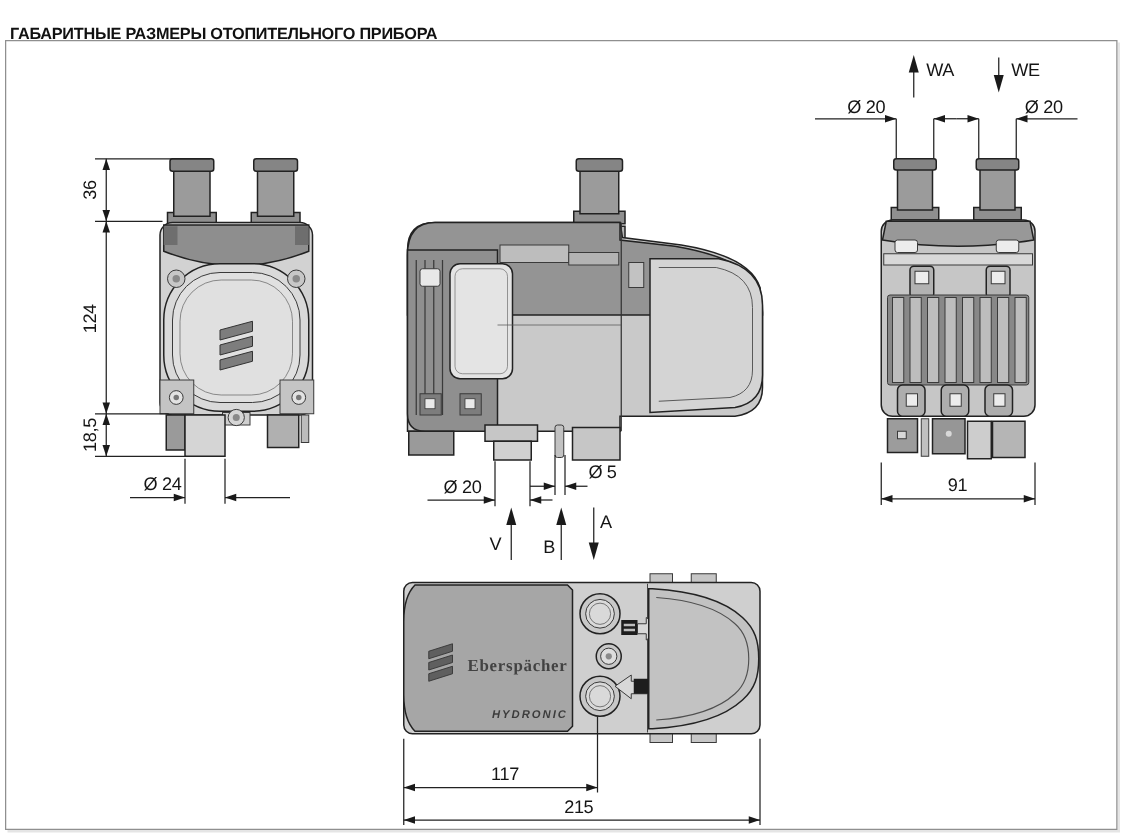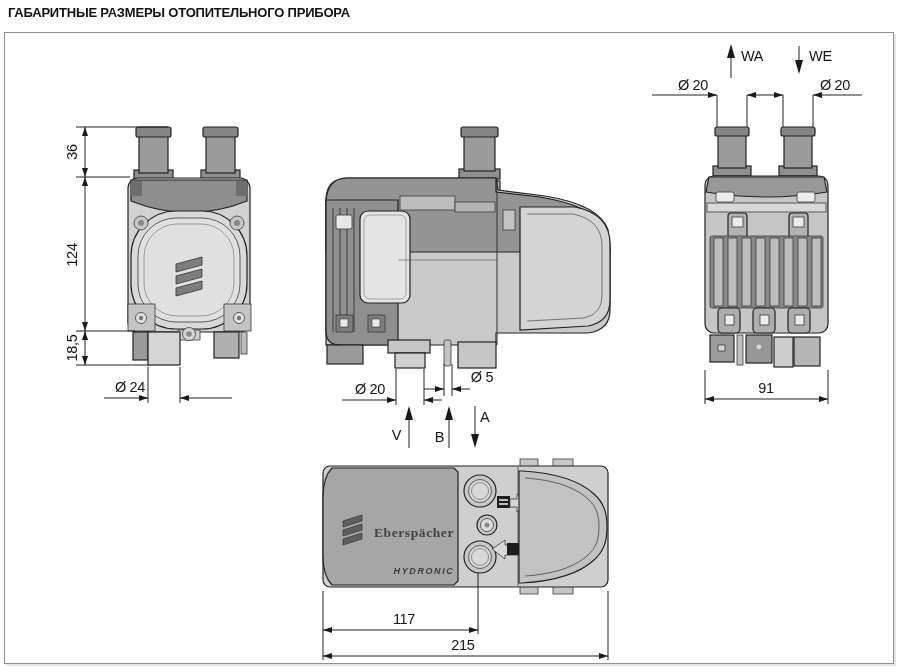--- a/index.html
+++ b/index.html
@@ -1,18 +1,18 @@
 <!DOCTYPE html>
 <html><head>
 <meta charset="utf-8">
 <style>
   html,body{margin:0;padding:0;background:#ffffff;}
   .stage{position:relative;width:900px;height:672px;background:#fff;overflow:hidden;
          font-family:"Liberation Sans",sans-serif;}
-  .page-title{position:absolute;left:8px;top:5px;font-size:13px;font-weight:bold;
+  .page-title{position:absolute;left:8px;top:19px;font-size:13px;font-weight:bold;
               color:#111;letter-spacing:-0.2px;white-space:nowrap;}
   .frame{position:absolute;left:4px;top:32px;width:888px;height:630px;
          border:1px solid #8f8f8f;background:#fff;box-shadow:2px 2px 0 rgba(0,0,0,0.10);}
   svg{position:absolute;left:0;top:0;}
   .ol{stroke:#222;stroke-width:1.2;}
   .ol-thin{stroke:#3a3a3a;stroke-width:0.8;}
   .dim{stroke:#222;stroke-width:1;}
   .arr{fill:#1a1a1a;stroke:none;}
   text.dim-t{font-family:"Liberation Sans",sans-serif;font-size:14.5px;fill:#151515;
              letter-spacing:-0.3px;}

